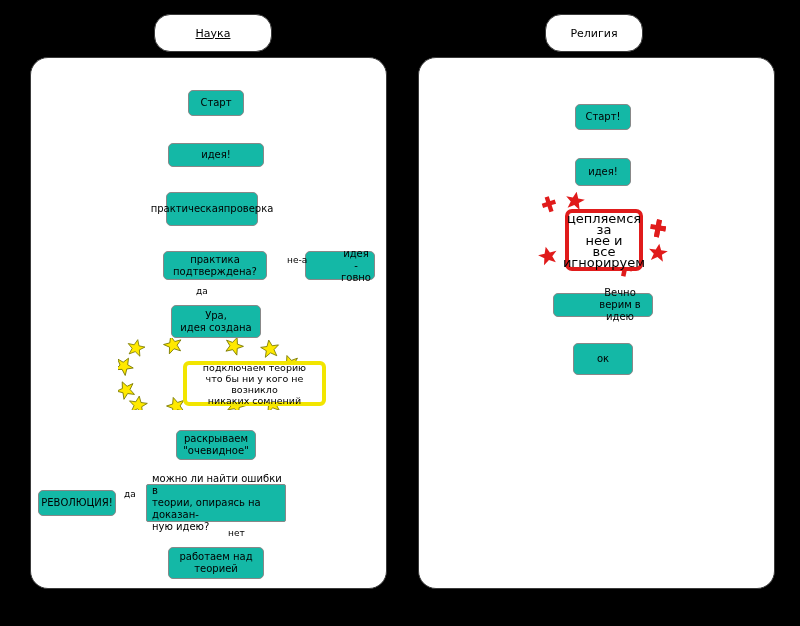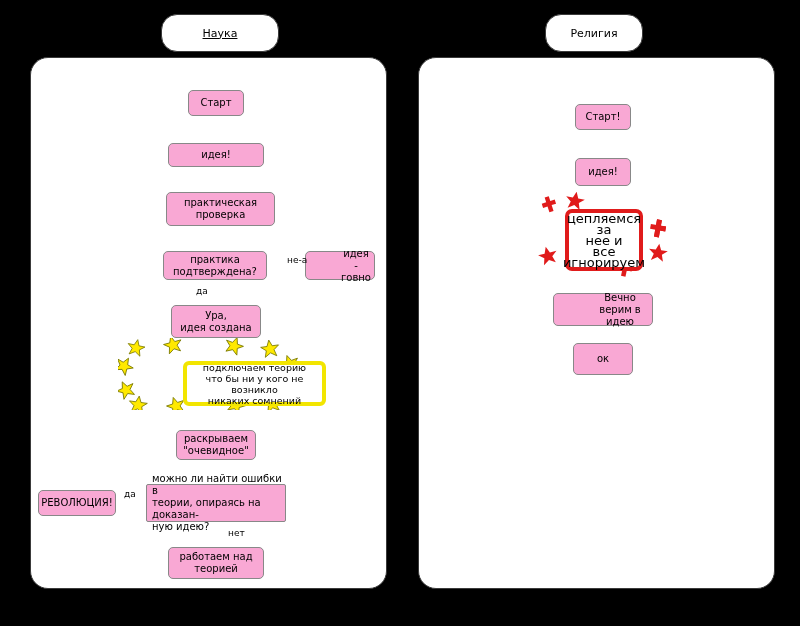--- a/index.html
+++ b/index.html
@@ -20,21 +20,21 @@
   }
   .tab{
     position:absolute;background:#ffffff;border:1px solid #3a3a3a;
     border-radius:16px;
     display:flex;align-items:center;justify-content:center;
     font-size:11px;color:#000;
   }
 
   
   .node{
-    position:absolute;background:#f9a8d4;border:1px solid #888888;
+    position:absolute;background:#14b8a6;border:1px solid #888888;
     border-radius:5px;
     display:flex;align-items:center;justify-content:center;
     text-align:center;
     font-size:10px;line-height:12px;color:#000000;
     box-sizing:border-box;
     padding:1px 3px;
   }
   .node.sq{border-radius:2px;}
   .node.theory{
     border:4px solid #f2e500;border-radius:6px;
@@ -102,38 +102,38 @@
       <path d="M331,383 L288,383" marker-end="url(#ah)"></path>
 
       <line x1="603" y1="130" x2="603" y2="158" marker-end="url(#ah)"></line>
       <line x1="603" y1="186" x2="603" y2="209" marker-end="url(#ah)"></line>
       <line x1="603" y1="271" x2="603" y2="293" marker-end="url(#ah)"></line>
       <line x1="603" y1="317" x2="603" y2="343" marker-end="url(#ah)"></line>
     </g>
   </svg>
 
   <div class="panel" style="left:30px;top:57px;width:355px;height:530px;"></div>
-  <div class="tab" style="left:161px;top:14px;width:116px;height:36px;text-decoration:underline;">
+  <div class="tab" style="left:154px;top:14px;width:116px;height:36px;text-decoration:underline;">
     <span>Наука</span>
   </div>
 
   <div class="panel" style="left:418px;top:57px;width:355px;height:530px;"></div>
   <div class="tab" style="left:545px;top:14px;width:96px;height:36px;">
     <span>Религия</span>
   </div>
 
   <div class="node" style="left:188px;top:90px;width:56px;height:26px;">
     <span>Старт</span>
   </div>
 
   <div class="node" style="left:168px;top:143px;width:96px;height:24px;">
     <span>идея!</span>
   </div>
 
-  <div class="node" style="left:166px;top:192px;width:109px;height:34px;flex-direction:column;">
+  <div class="node" style="left:166px;top:192px;width:92px;height:34px;">
     <span>практическая</span>
     <span>проверка</span>
   </div>
 
   <div class="node" style="left:163px;top:251px;width:104px;height:29px;flex-direction:column;">
     <span>практика</span>
     <span>подтверждена?</span>
   </div>
 
   <div class="node" style="left:305px;top:251px;width:70px;height:29px;padding-left:35px;">
@@ -280,21 +280,21 @@
       </g>
     </svg>
   </div>
 
   <div class="node cling" style="left:565px;top:209px;width:78px;height:62px;flex-direction:column;">
     <span>цепляемся за</span>
     <span>нее и все</span>
     <span>игнорируем</span>
   </div>
 
-  <div class="node" style="left:553px;top:293px;width:100px;height:33px;padding-left:37px;">
+  <div class="node" style="left:553px;top:293px;width:100px;height:24px;padding-left:37px;">
     <span>Вечно верим в идею</span>
   </div>
 
   <div class="node" style="left:573px;top:343px;width:60px;height:32px;">
     <span>ок</span>
   </div>
 
 </div>
 
 </body></html>

